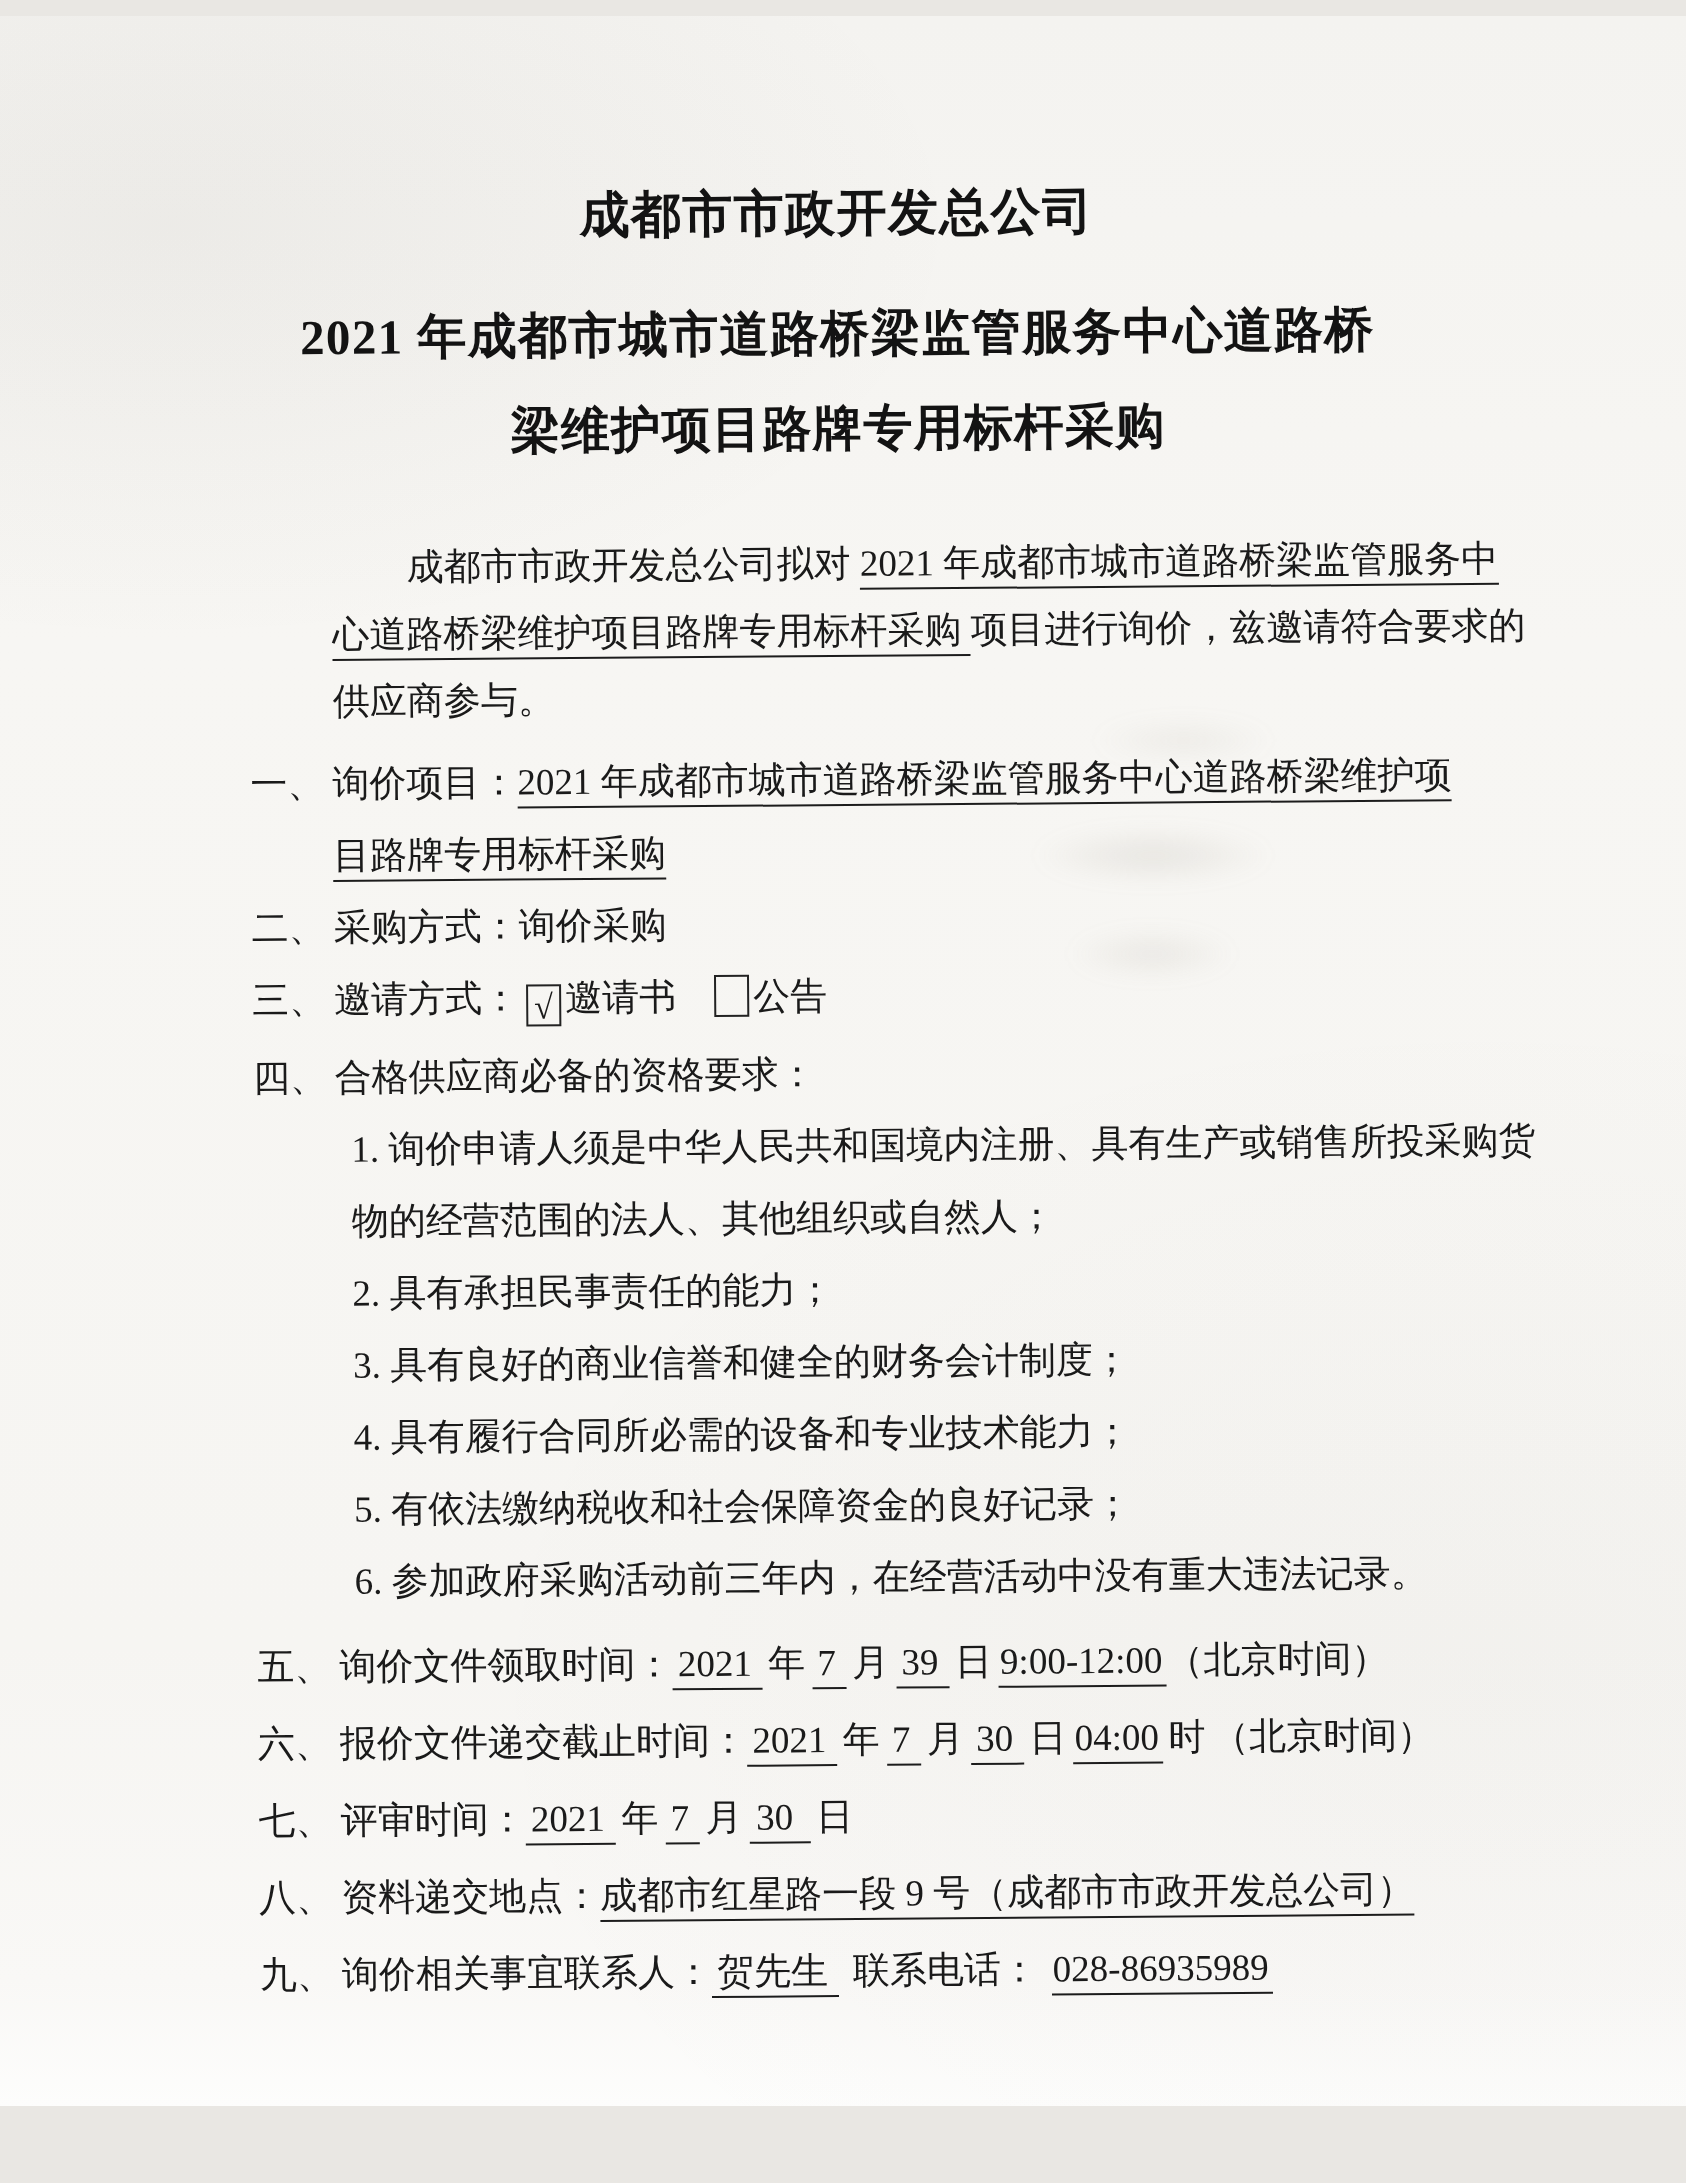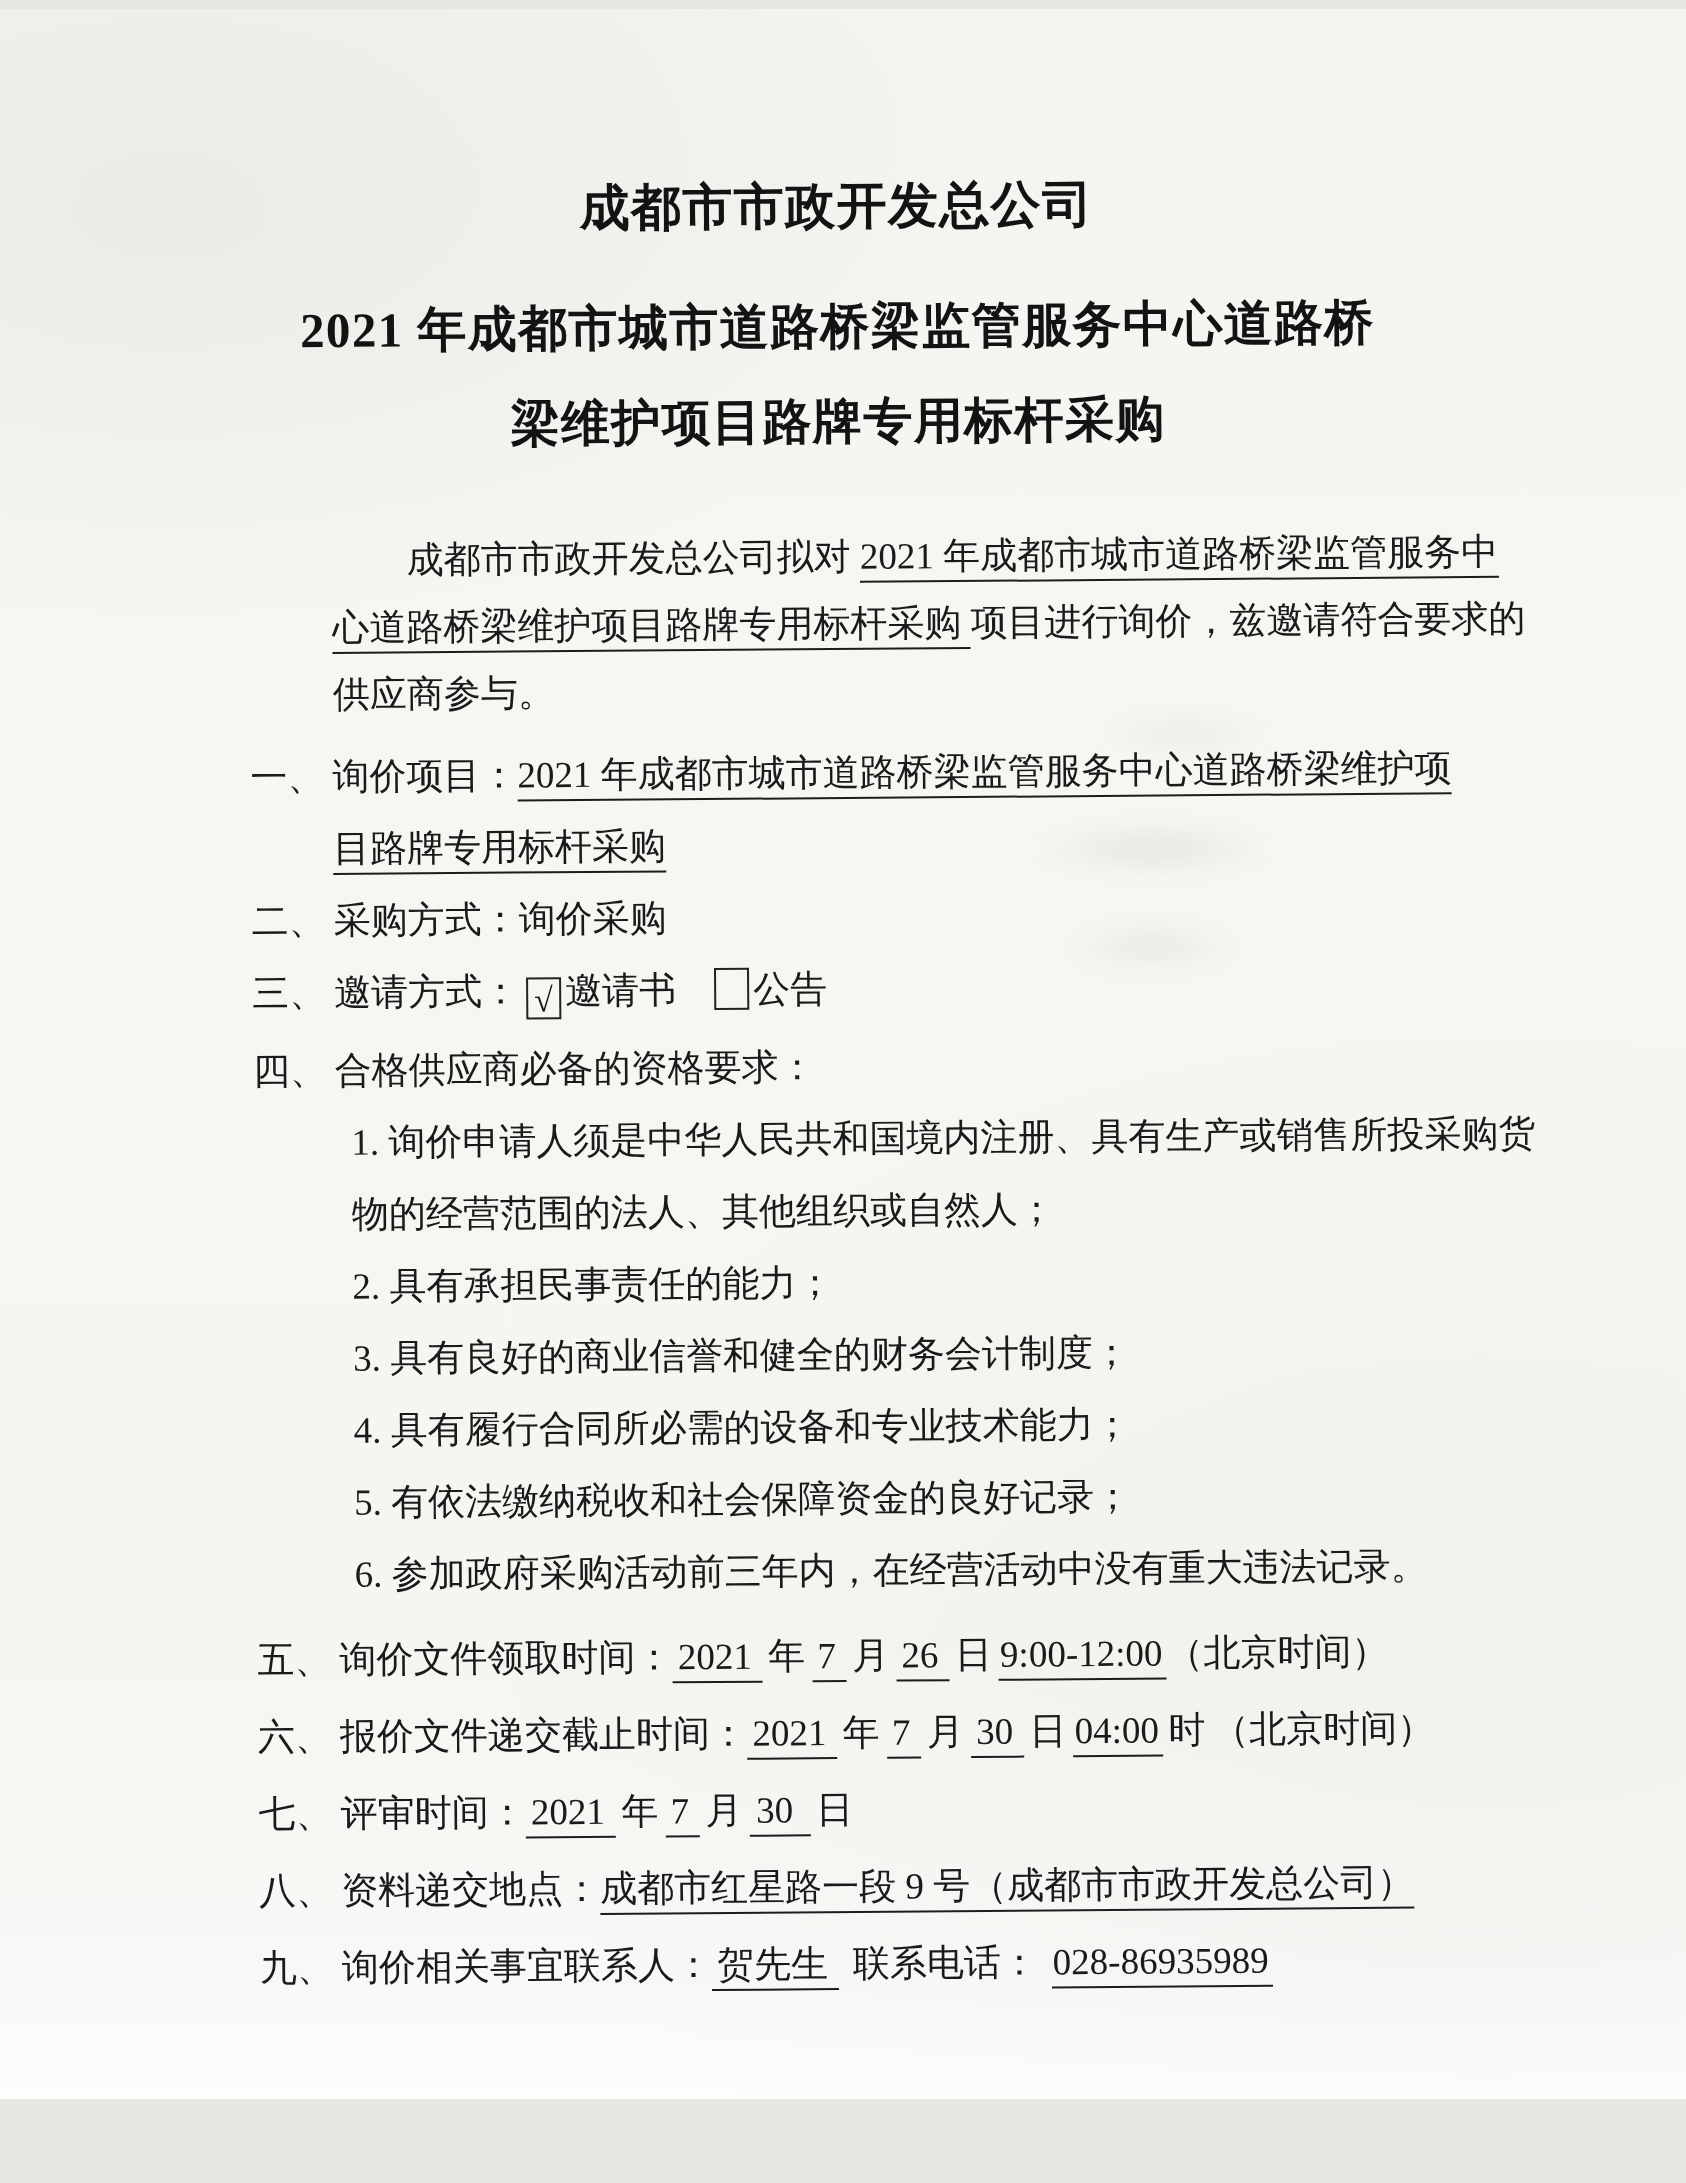--- a/index.html
+++ b/index.html
@@ -1,19 +1,19 @@
 <!DOCTYPE html>
 <html style="font-size:11px"><head>
 <meta charset="utf-8">
 <style>
   html,body{margin:0;padding:0;background:#e9e7e3;}
   .page{
     position:relative;
     width:1687px;height:2090px;
-    margin:9px auto;
+    margin:16px auto;
     background:
       radial-gradient(1292px 680px at 10% 10%, rgba(70,62,50,0.05), transparent 62%),
       radial-gradient(1632px 1088px at 88% 80%, rgba(70,62,50,0.025), transparent 65%),
       linear-gradient(180deg,#f4f3f0 0%,#f7f6f3 30%,#f6f5f2 78%,#f9f8f6 94%,#fdfdfc 100%);
     overflow:hidden;
     color:#181818;
     font-family:"Liberation Serif","DejaVu Serif",serif;
   }
   .content{
     position:absolute;inset:0;
@@ -94,21 +94,21 @@
     <div class="line item"><span class="marker">四、</span><span>合格供应商必备的资格要求：</span></div>
 
     <div class="line sub"><span>1. 询价申请人须是中华人民共和国境内注册、具有生产或销售所投采购货</span></div>
     <div class="line sub"><span>物的经营范围的法人、其他组织或自然人；</span></div>
     <div class="line sub"><span>2. 具有承担民事责任的能力；</span></div>
     <div class="line sub"><span>3. 具有良好的商业信誉和健全的财务会计制度；</span></div>
     <div class="line sub"><span>4. 具有履行合同所必需的设备和专业技术能力；</span></div>
     <div class="line sub"><span>5. 有依法缴纳税收和社会保障资金的良好记录；</span></div>
     <div class="line sub"><span>6. 参加政府采购活动前三年内，在经营活动中没有重大违法记录。</span></div>
 
-    <div class="line item sec-first"><span class="marker">五、</span><span>询价文件领取时间：</span><span class="u-num">2021</span><span class="unit">年</span><span class="u-num">7</span><span class="unit">月</span><span class="u-num">26</span><span class="unit">日</span><span class="u-time">9:00-12:00</span><span>（北京时间）</span></div>
+    <div class="line item sec-first"><span class="marker">五、</span><span>询价文件领取时间：</span><span class="u-num">2021</span><span class="unit">年</span><span class="u-num">7</span><span class="unit">月</span><span class="u-num">39</span><span class="unit">日</span><span class="u-time">9:00-12:00</span><span>（北京时间）</span></div>
 
     <div class="line item sec"><span class="marker">六、</span><span>报价文件递交截止时间：</span><span class="u-num">2021</span><span class="unit">年</span><span class="u-num">7</span><span class="unit">月</span><span class="u-num">30</span><span class="unit">日</span><span class="u-time">04:00</span><span class="unit">时</span><span>（北京时间）</span></div>
 
     <div class="line item sec"><span class="marker">七、</span><span>评审时间：</span><span class="u-num">2021</span><span class="unit">年</span><span class="u-num">7</span><span class="unit">月</span><span class="u-wide">30</span><span class="unit">日</span></div>
 
     <div class="line item sec"><span class="marker">八、</span><span>资料递交地点：</span><span class="u">成都市红星路一段 9 号（成都市市政开发总公司）</span></div>
 
     <div class="line item sec"><span class="marker">九、</span><span>询价相关事宜联系人：</span><span class="u-num">贺先生</span><span class="gap-l">联系电话：</span><span class="u-time gap-l">028-86935989</span></div>
 
   </div>

